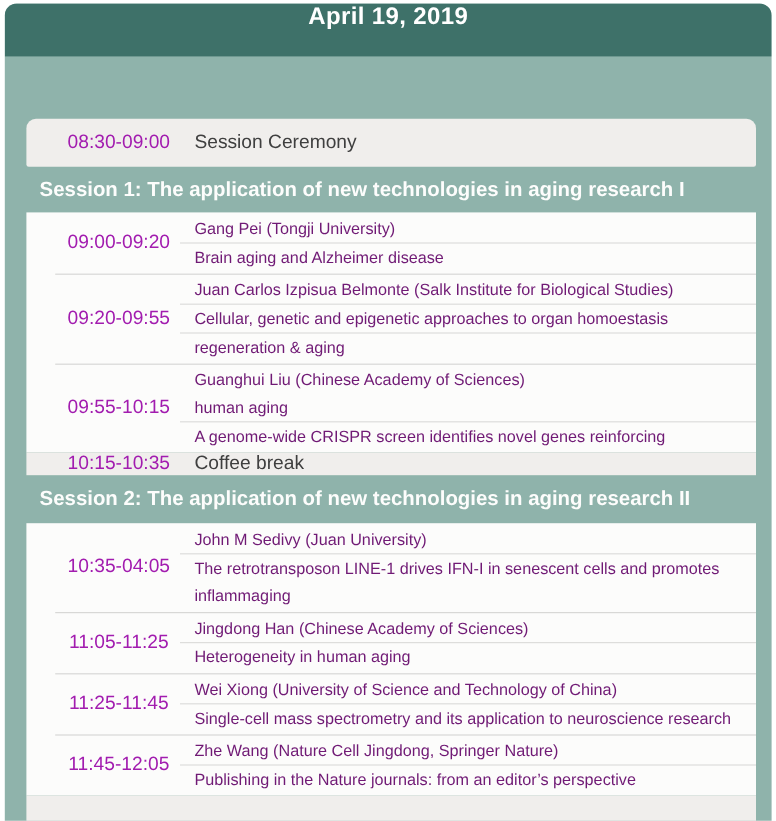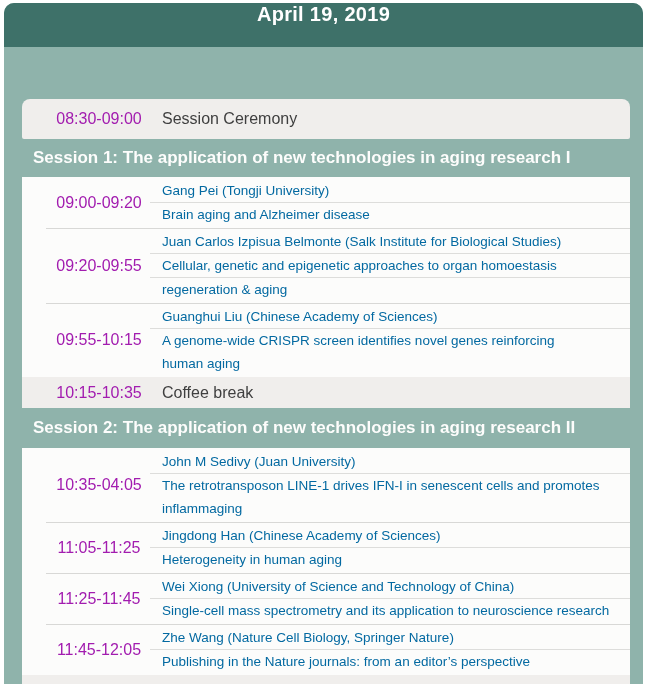--- a/index.html
+++ b/index.html
@@ -34,21 +34,21 @@
   .inner {
     margin: 52px 13px 0 18px; 
   }
   
   .banner {
     background: #F0EEEC;
     display: flex;
     align-items: center;
   }
   .banner.opening { height: 40px; border-radius: 8px 8px 2px 2px; }
-  .banner.coffee  { height: 31px; }
+  .banner.coffee  { height: 19px; }
   .banner.lunch   { height: 39px; }
   .time-cell {
     width: 128px;
     box-sizing: border-box;
     padding-left: 26px;
     flex: none;
     display: flex;
     align-items: center;
     justify-content: center;
     font-size: 16px;
@@ -94,21 +94,21 @@
     flex: 1;
     min-width: 0;
     padding: 2px 0;
     display: flex;
     flex-direction: column;
     justify-content: center;
   }
   .line {
     line-height: 23px;
     font-size: 13.5px;
-    color: #0369a1;
+    color: #701a75;
     padding-left: 12px;
     padding-right: 4px;
     white-space: nowrap;
   }
   .line + .line { border-top: 1px solid #DDDDDB; }
   .line.cont { border-top: none; }
 </style>
 </head>
 <body>
 
@@ -145,22 +145,22 @@
           <div class="line">Juan Carlos Izpisua Belmonte (Salk Institute for Biological Studies)</div>
           <div class="line">Cellular, genetic and epigenetic approaches to organ homoestasis</div>
           <div class="line">regeneration &amp; aging</div>
         </div>
       </div>
 
       <div class="talk">
         <div class="time-cell">09:55-10:15</div>
         <div class="content">
           <div class="line">Guanghui Liu (Chinese Academy of Sciences)</div>
+          <div class="line cont">human aging</div>
           <div class="line">A genome-wide CRISPR screen identifies novel genes reinforcing</div>
-          <div class="line cont">human aging</div>
         </div>
       </div>
 
     </div>
 
     <div class="banner coffee">
       <div class="time-cell">10:15-10:35</div>
       <div class="banner-label">Coffee break</div>
     </div>
 
@@ -191,21 +191,21 @@
         <div class="time-cell">11:25-11:45</div>
         <div class="content">
           <div class="line">Wei Xiong (University of Science and Technology of China)</div>
           <div class="line">Single-cell mass spectrometry and its application to neuroscience research</div>
         </div>
       </div>
 
       <div class="talk">
         <div class="time-cell">11:45-12:05</div>
         <div class="content">
-          <div class="line">Zhe Wang (Nature Cell Biology, Springer Nature)</div>
+          <div class="line">Zhe Wang (Nature Cell Jingdong, Springer Nature)</div>
           <div class="line">Publishing in the Nature journals: from an editor’s perspective</div>
         </div>
       </div>
 
     </div>
 
     <div class="banner lunch">
       
       
     </div>

